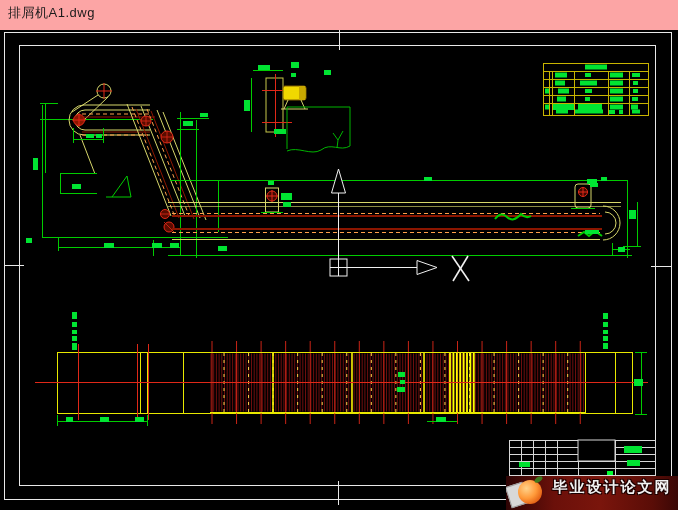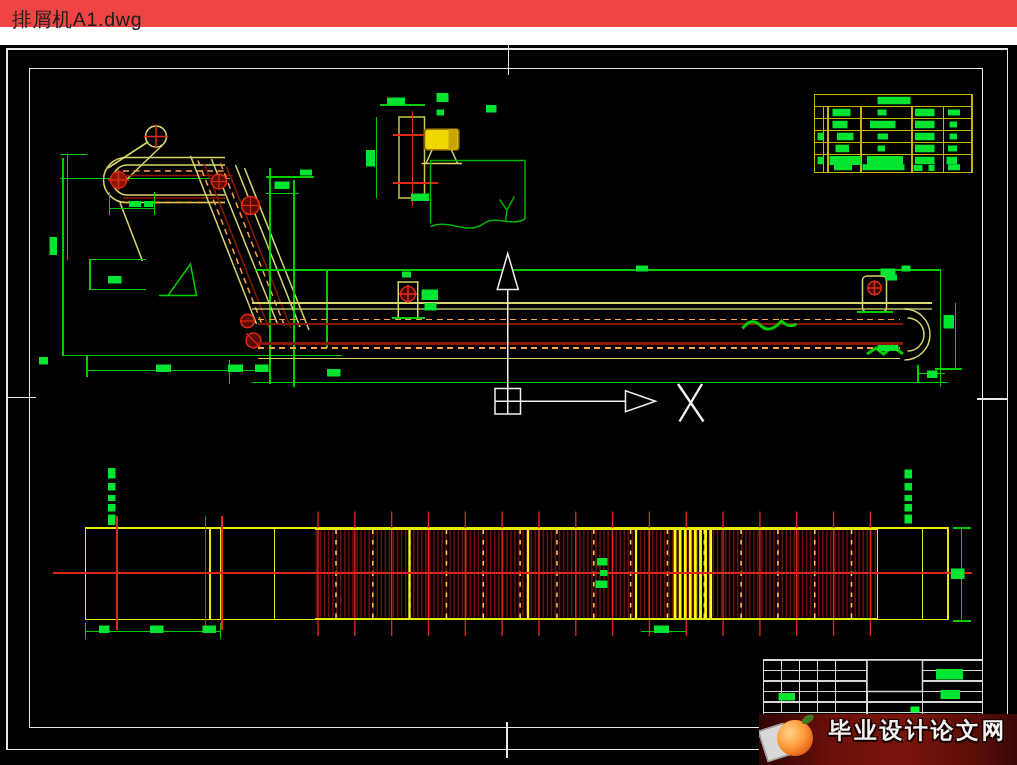--- a/index.html
+++ b/index.html
@@ -1,18 +1,18 @@
 <!DOCTYPE html>
 <html><head>
 <meta charset="utf-8">
 <style>
   html,body{margin:0;padding:0;background:#888;}
   #stage{position:relative;width:678px;height:510px;background:#fff;overflow:hidden;
          font-family:"Liberation Sans","DejaVu Sans",sans-serif;}
-  .titlebar{position:absolute;left:0;top:0;width:678px;height:18px;background:#ef4444;}
+  .titlebar{position:absolute;left:0;top:0;width:678px;height:30px;background:#fca5a5;}
   .titlebar .fname{position:absolute;left:8px;top:4px;font-size:13px;color:#1b1b1b;letter-spacing:0.5px;}
   #cad{position:absolute;left:0;top:30px;}
   .watermark{position:absolute;left:506px;top:476px;width:172px;height:37px;
      background:linear-gradient(90deg,#2e0404 0%,#6b100a 28%,#7a150c 55%,#5a0d07 85%,#3a0705 100%);
      overflow:hidden;}
   .wm-book{position:absolute;left:2px;top:8px;width:16px;height:20px;background:#d8d8d8;
      border:1px solid #9a9a9a;transform:rotate(-18deg);}
   .wm-fruit{position:absolute;left:12px;top:4px;width:24px;height:24px;border-radius:50%;
      background:radial-gradient(circle at 35% 35%,#ffd28a 0%,#ff9a3a 45%,#e05a10 80%,#a03a06 100%);}
   .wm-leaf{position:absolute;left:28px;top:1px;width:9px;height:5px;border-radius:60% 40% 60% 40%;

